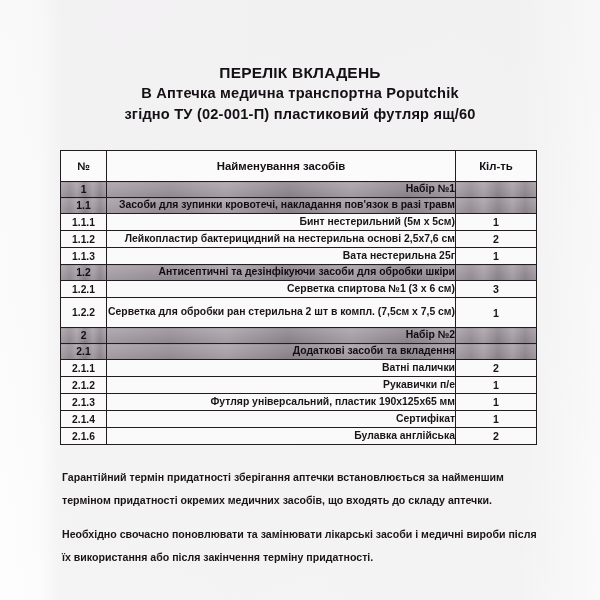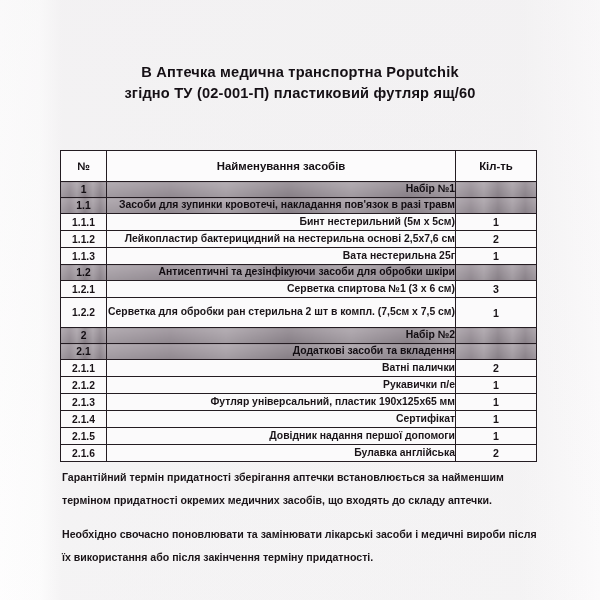--- a/index.html
+++ b/index.html
@@ -141,20 +141,21 @@
   }
   .note-p:last-child { margin-bottom: 0; }
 </style>
 </head>
 <body>
 
 <div id="page">
   <div id="paper-tint"></div>
 
   <div id="title-block">
+    <div class="title-line" id="title-main">ПЕРЕЛІК ВКЛАДЕНЬ</div>
     <div class="title-line" id="title-sub1">В Аптечка медична транспортна Poputchik</div>
     <div class="title-line" id="title-sub2">згідно ТУ (02-001-П) пластиковий футляр ящ/60</div>
   </div>
 
   <table id="items-table">
     <thead>
       <tr>
         <th class="col-no">№</th>
         <th class="col-name">Найменування засобів</th>
         <th class="col-qty">Кіл-ть</th>
@@ -225,25 +226,20 @@
           <td class="c-no">2.1.3</td>
           <td class="c-name">Футляр універсальний, пластик  190х125х65 мм</td>
           <td class="c-qty">1</td>
         </tr>
         <tr class="r-item">
           <td class="c-no">2.1.4</td>
           <td class="c-name">Сертифікат</td>
           <td class="c-qty">1</td>
         </tr>
         <tr class="r-item">
-          <td class="c-no">2.1.5</td>
-          <td class="c-name">Довідник надання першої допомоги</td>
-          <td class="c-qty">1</td>
-        </tr>
-        <tr class="r-item">
           <td class="c-no">2.1.6</td>
           <td class="c-name">Булавка англійська</td>
           <td class="c-qty">2</td>
         </tr>
       </tbody>
   </table>
 
   <div id="footer-notes">
       <p class="note-p">Гарантійний термін придатності зберігання аптечки встановлюється за найменшим терміном придатності окремих медичних засобів, що входять до складу аптечки.</p>
       <p class="note-p">Необхідно свочасно поновлювати та замінювати лікарські засоби і медичні вироби після їх використання або після закінчення терміну придатності.</p>

